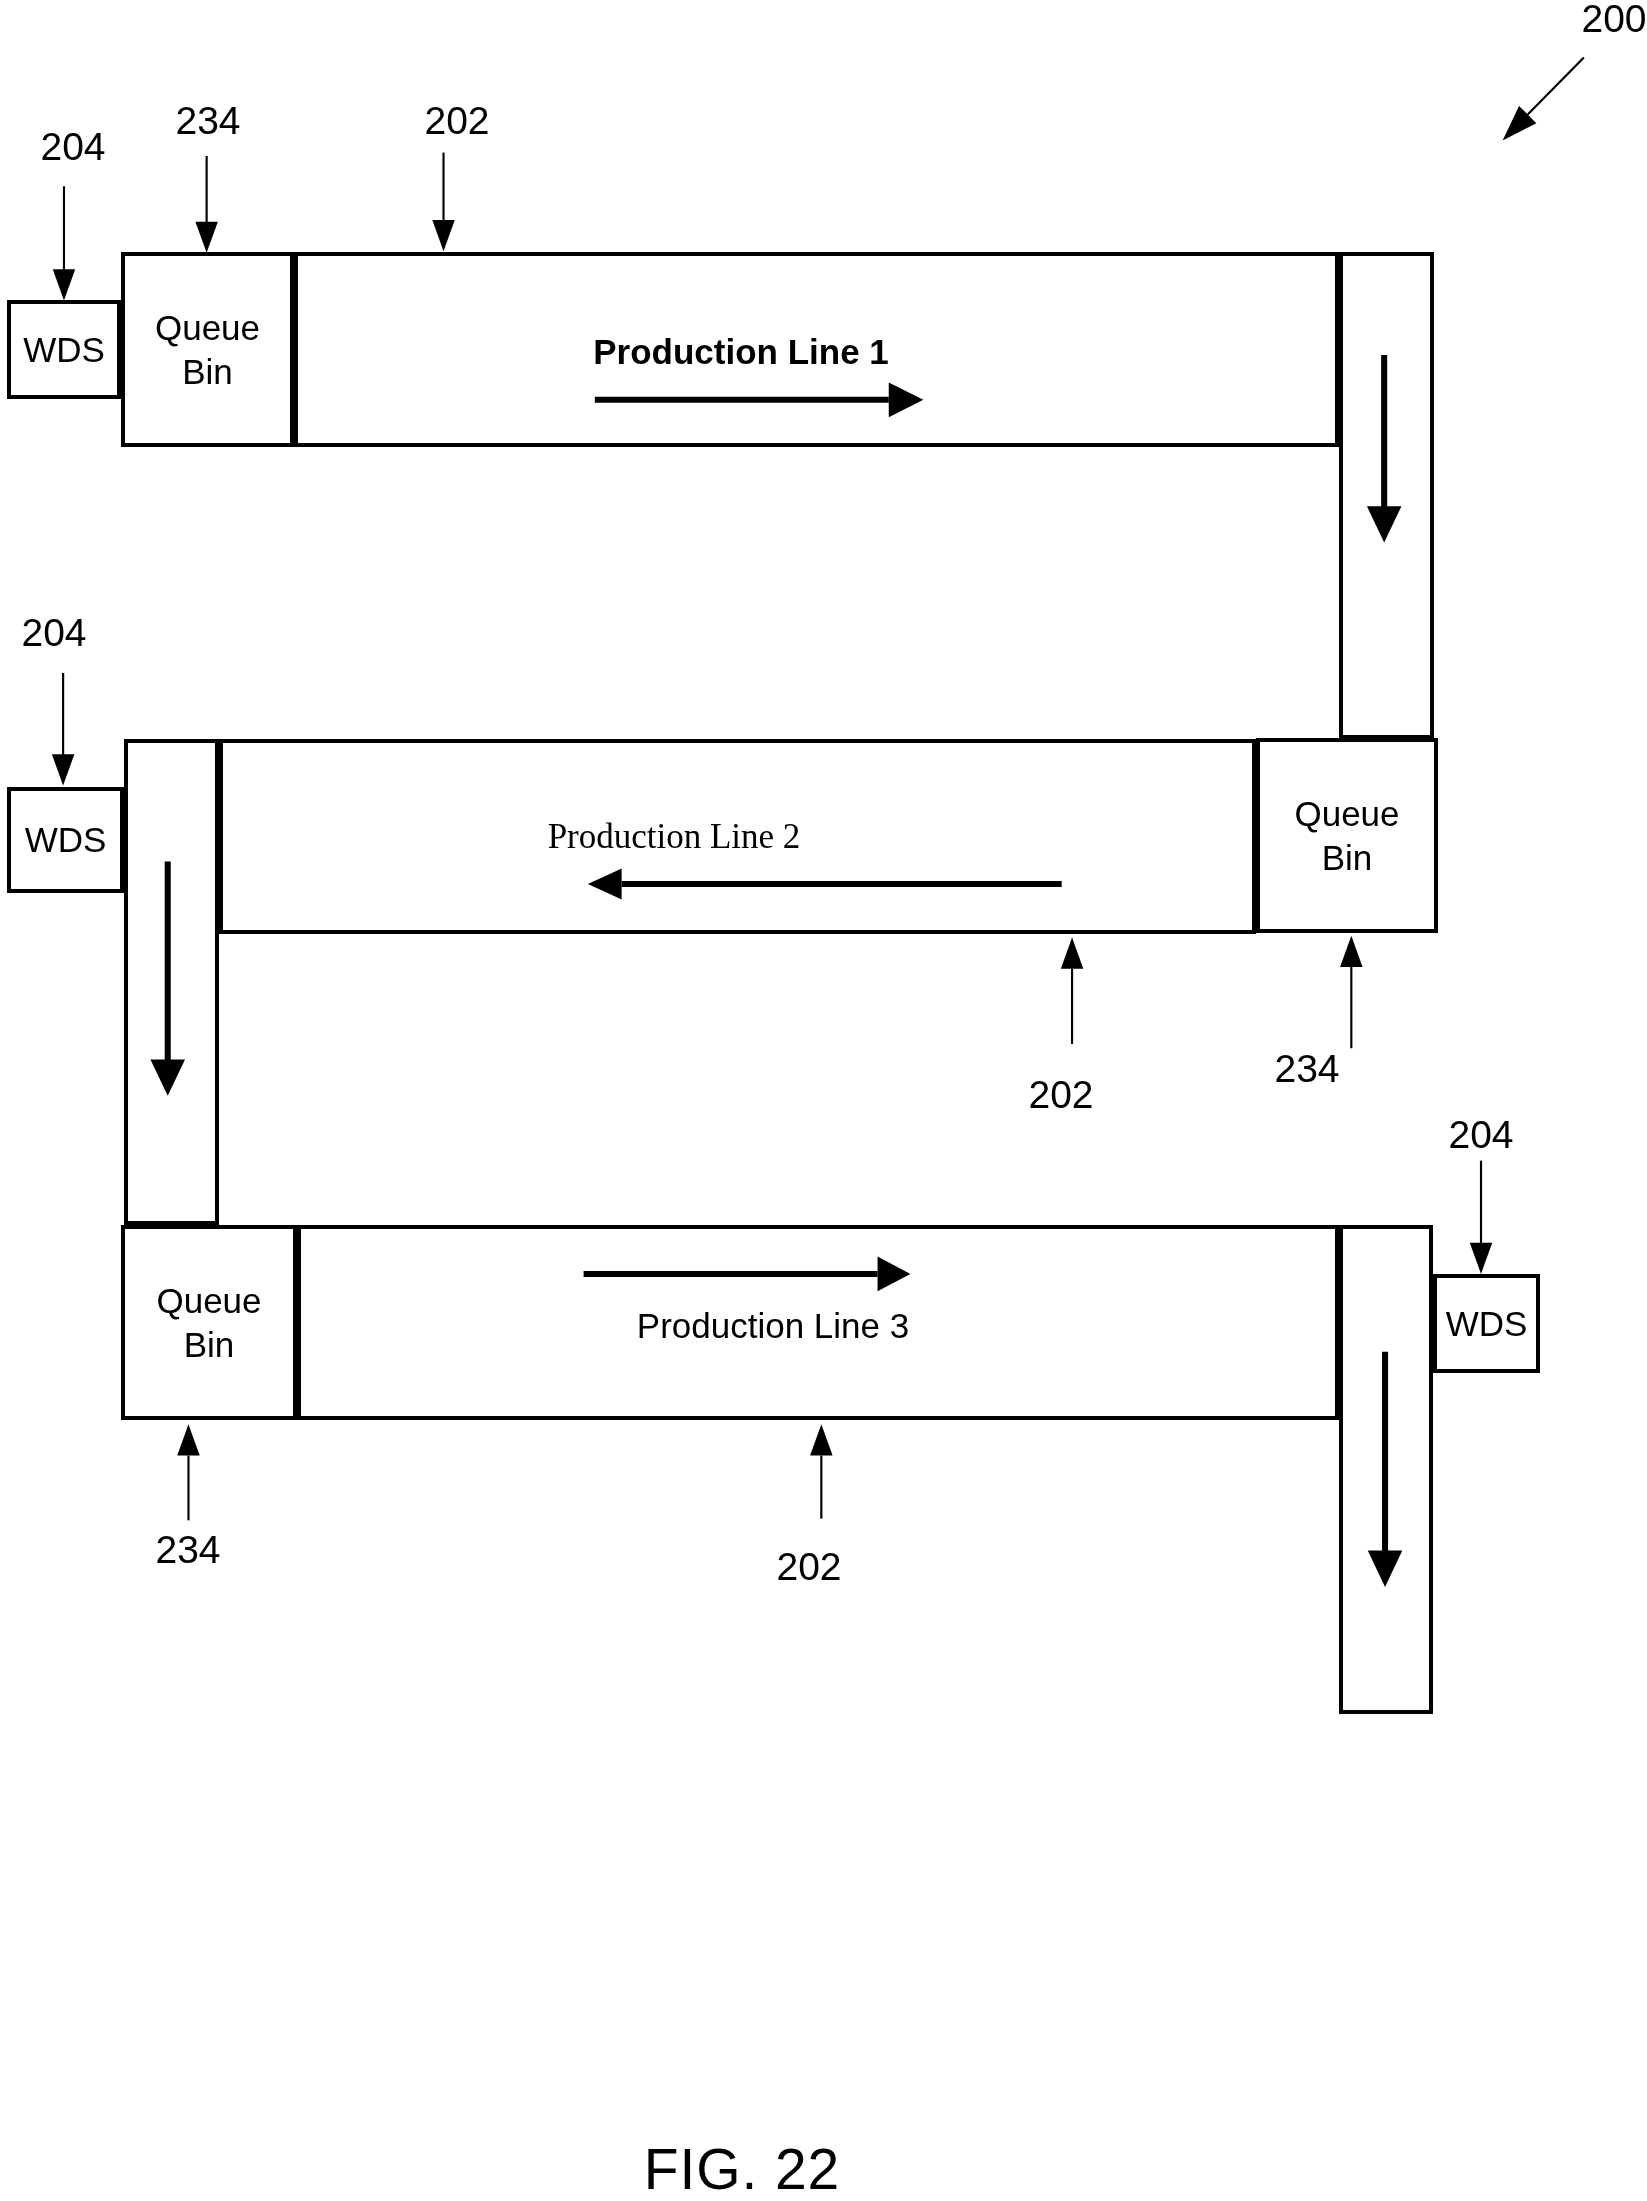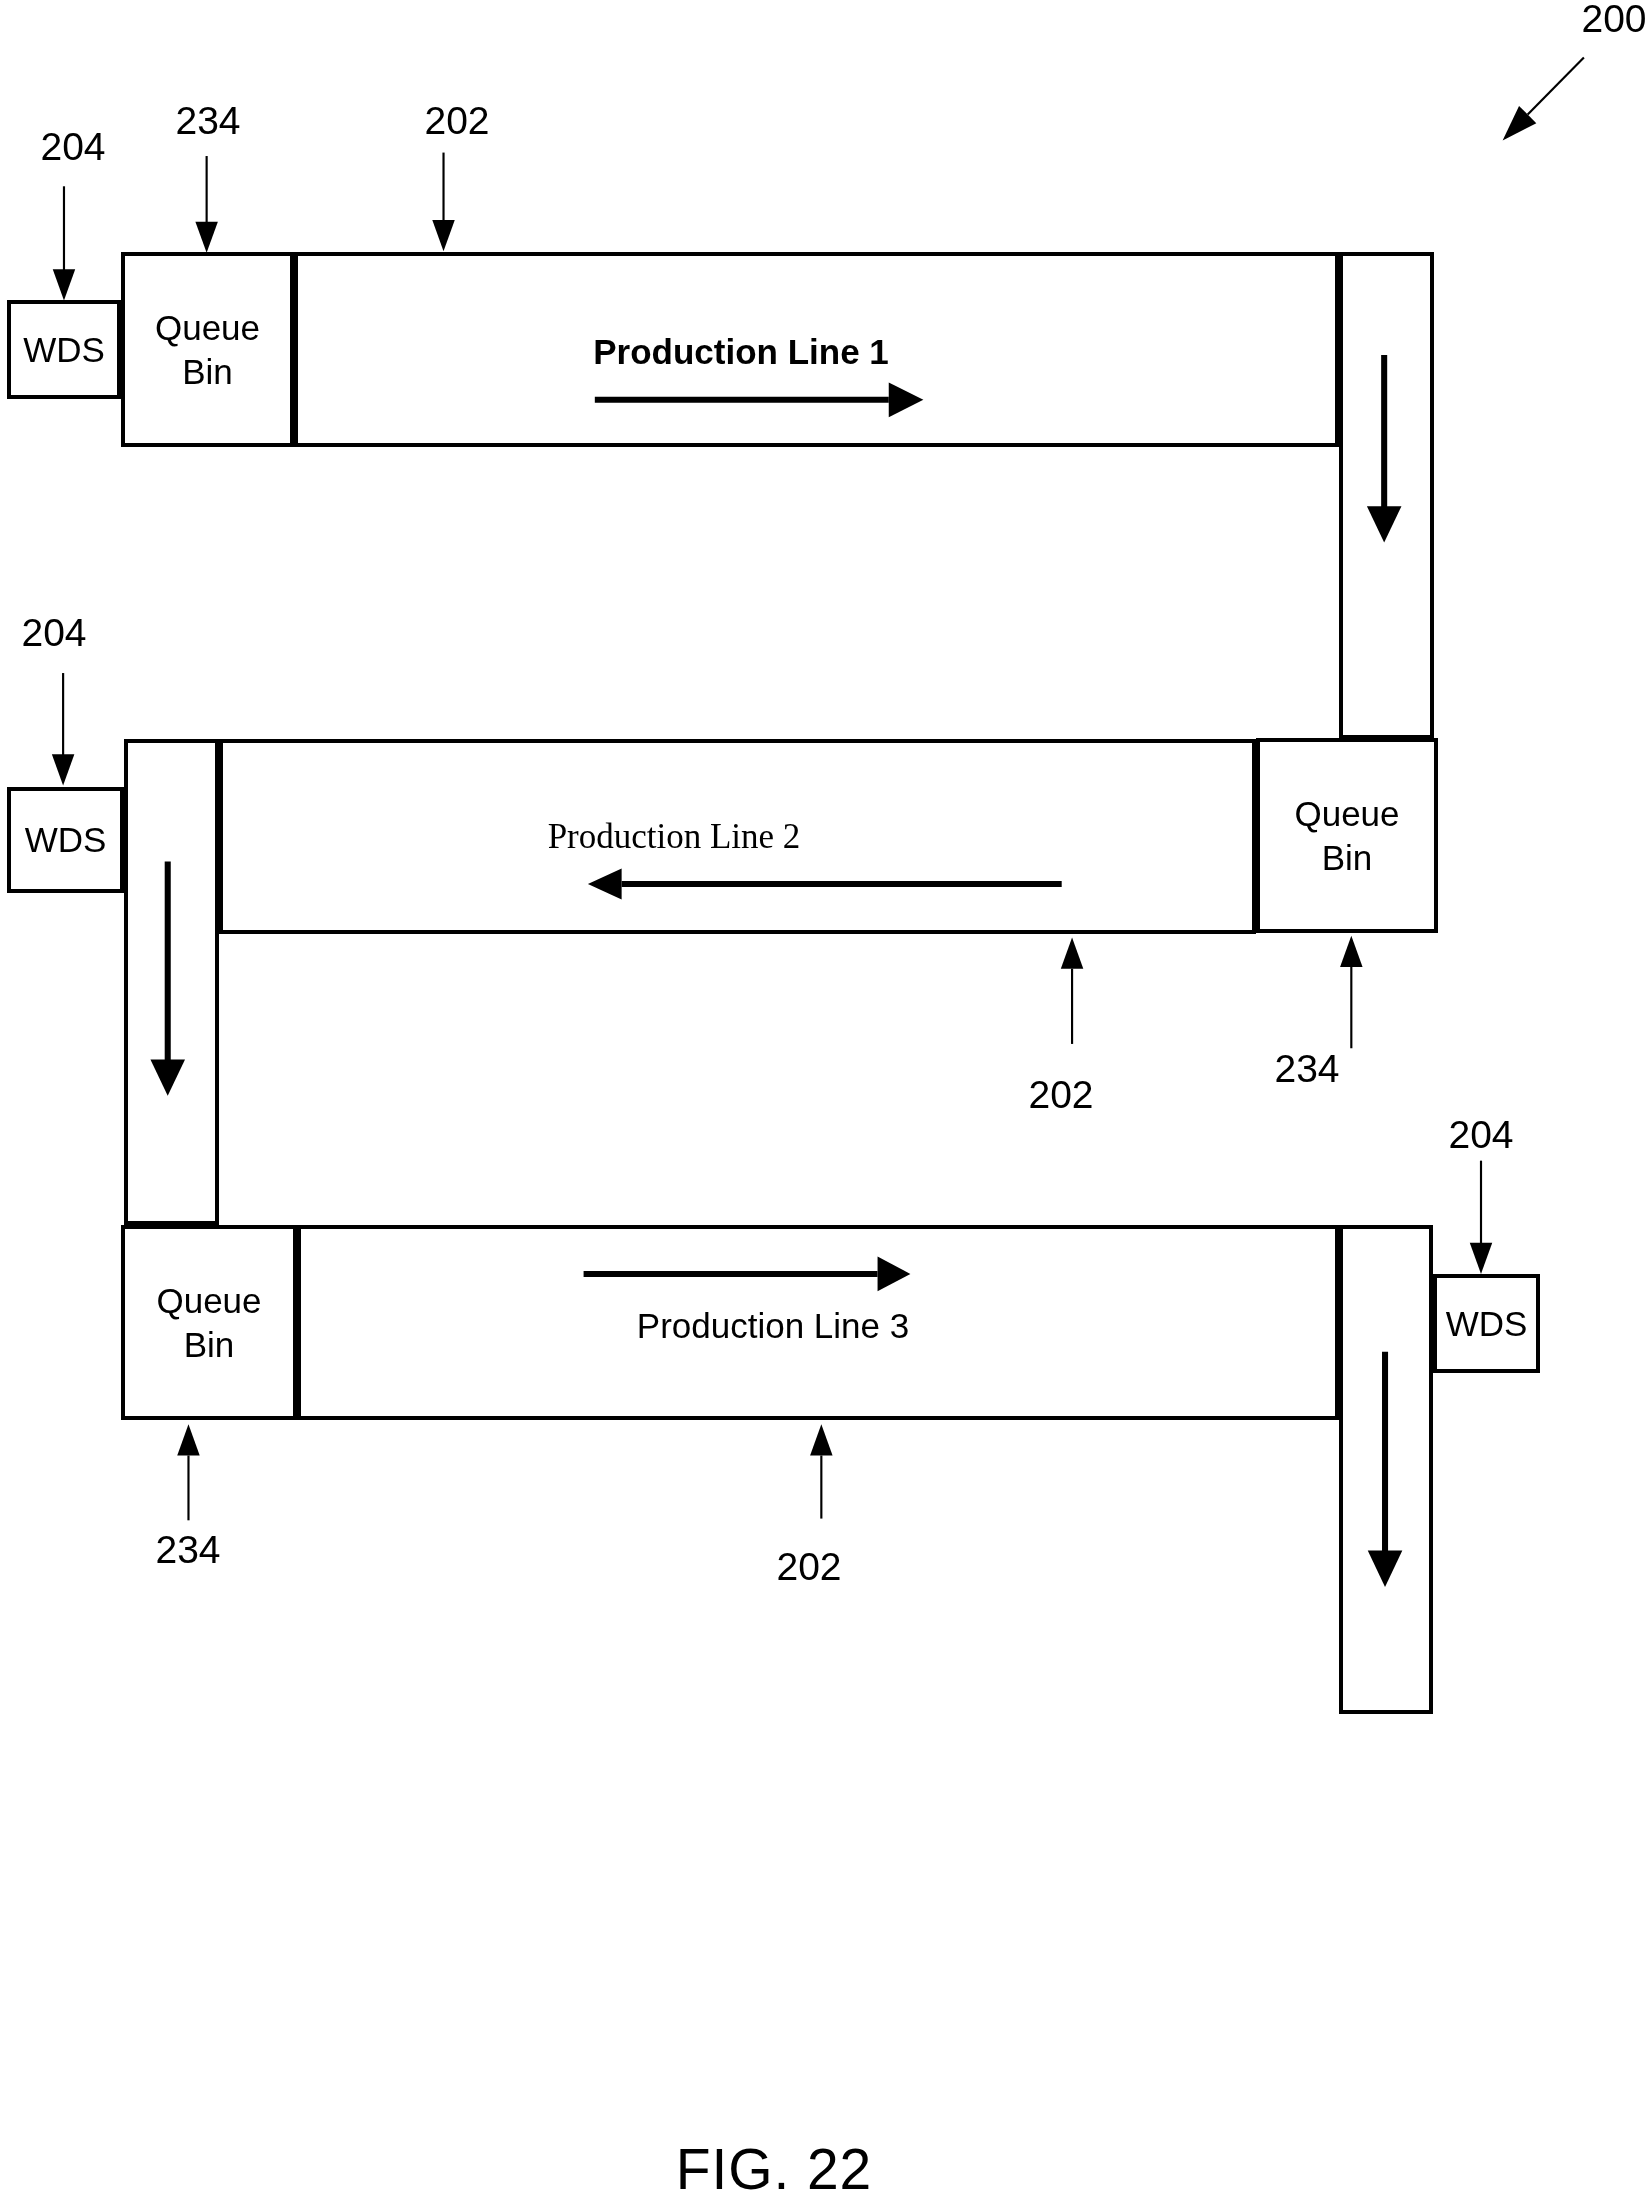--- a/index.html
+++ b/index.html
@@ -34,21 +34,20 @@
     white-space:nowrap;
     font-size:35px;
     color:#000;
   }
   .ref {
     font-size:39px;
   }
   .caption {
     font-size:57px;
     letter-spacing:0.9px;
-    margin-left:32px;
   }
   .overlay {
     position:absolute;
     left:0; top:0;
     pointer-events:none;
   }
   .refstroke  { stroke:#000; stroke-width:2.5; fill:none; }
   .flowstroke { stroke:#000; stroke-width:7;   fill:none; }
   .fillhead   { fill:#000; stroke:none; }
 </style>

